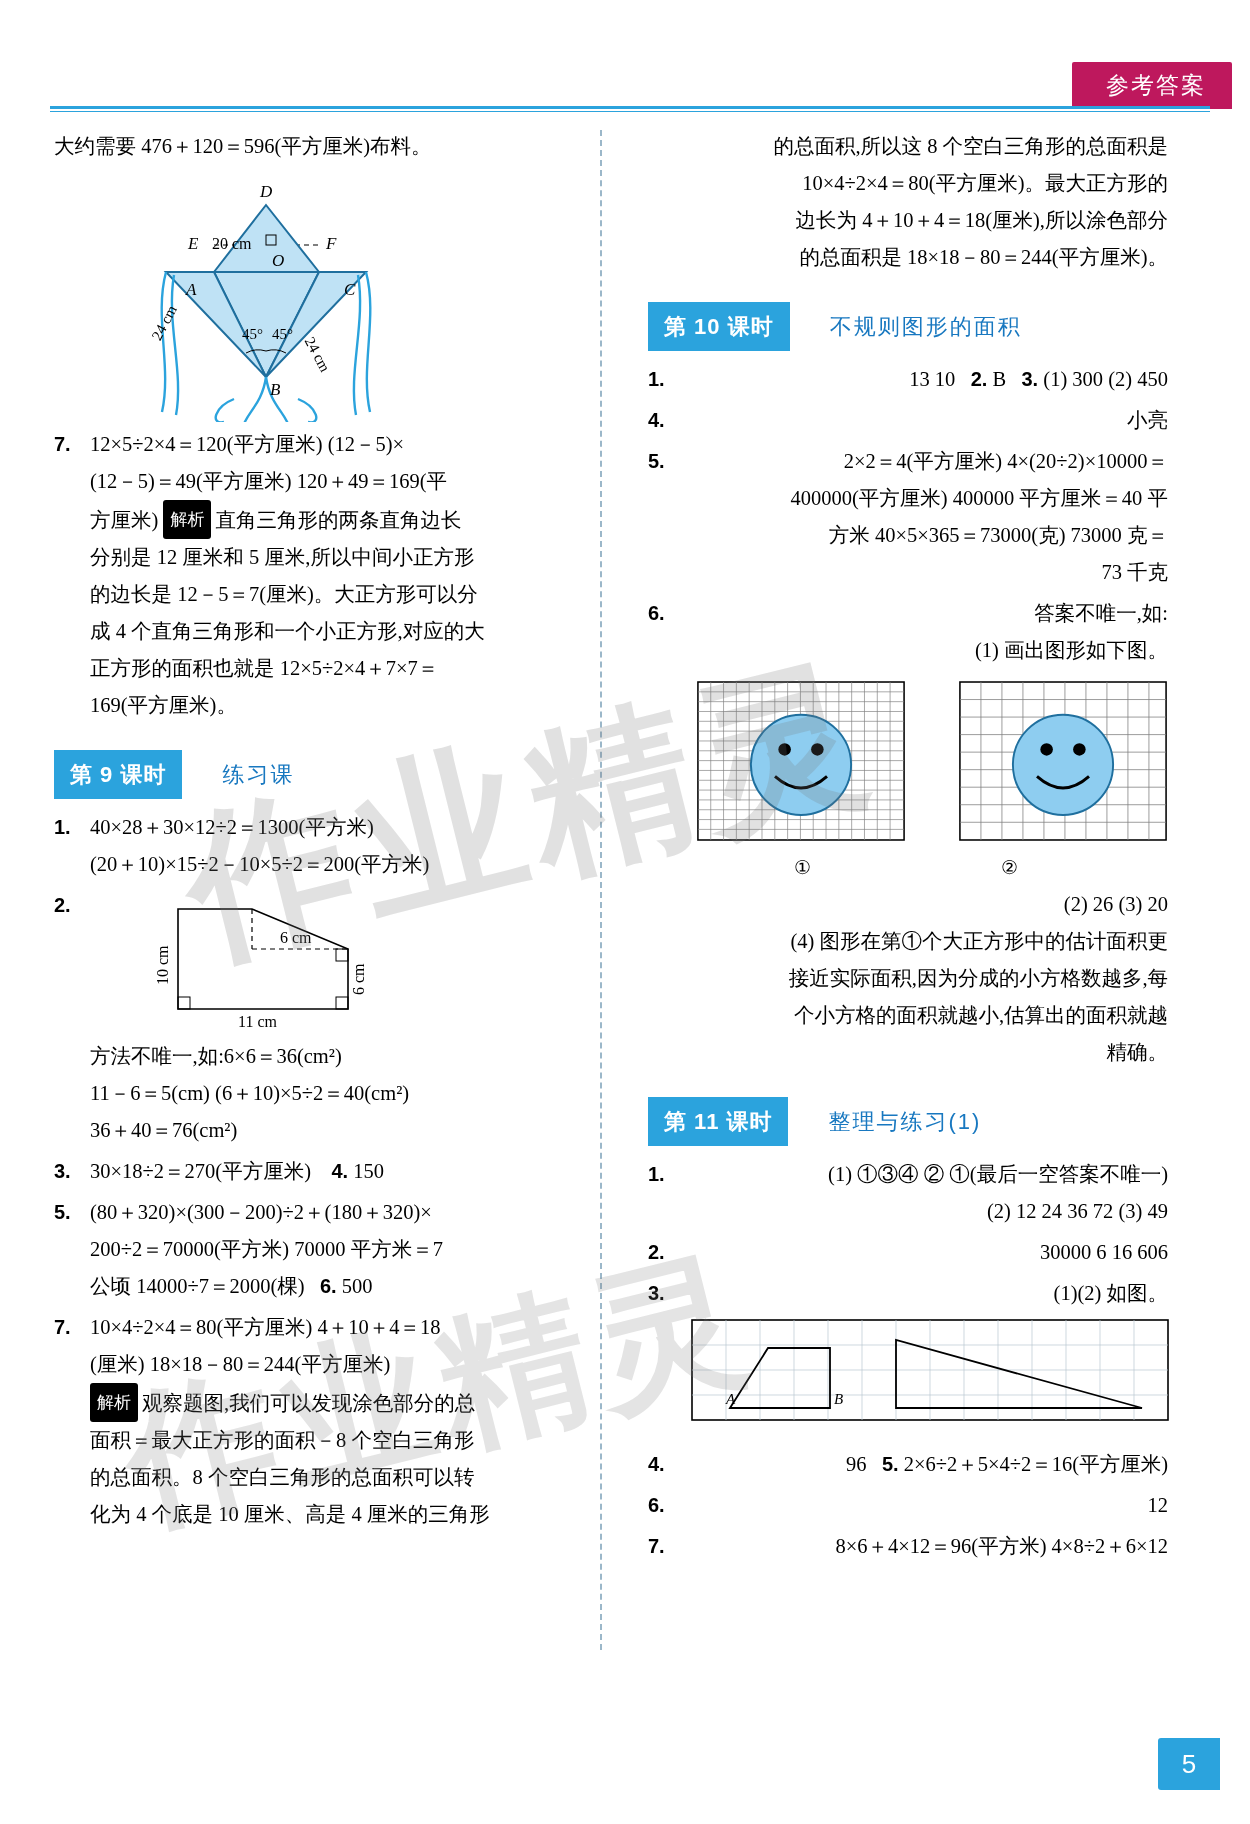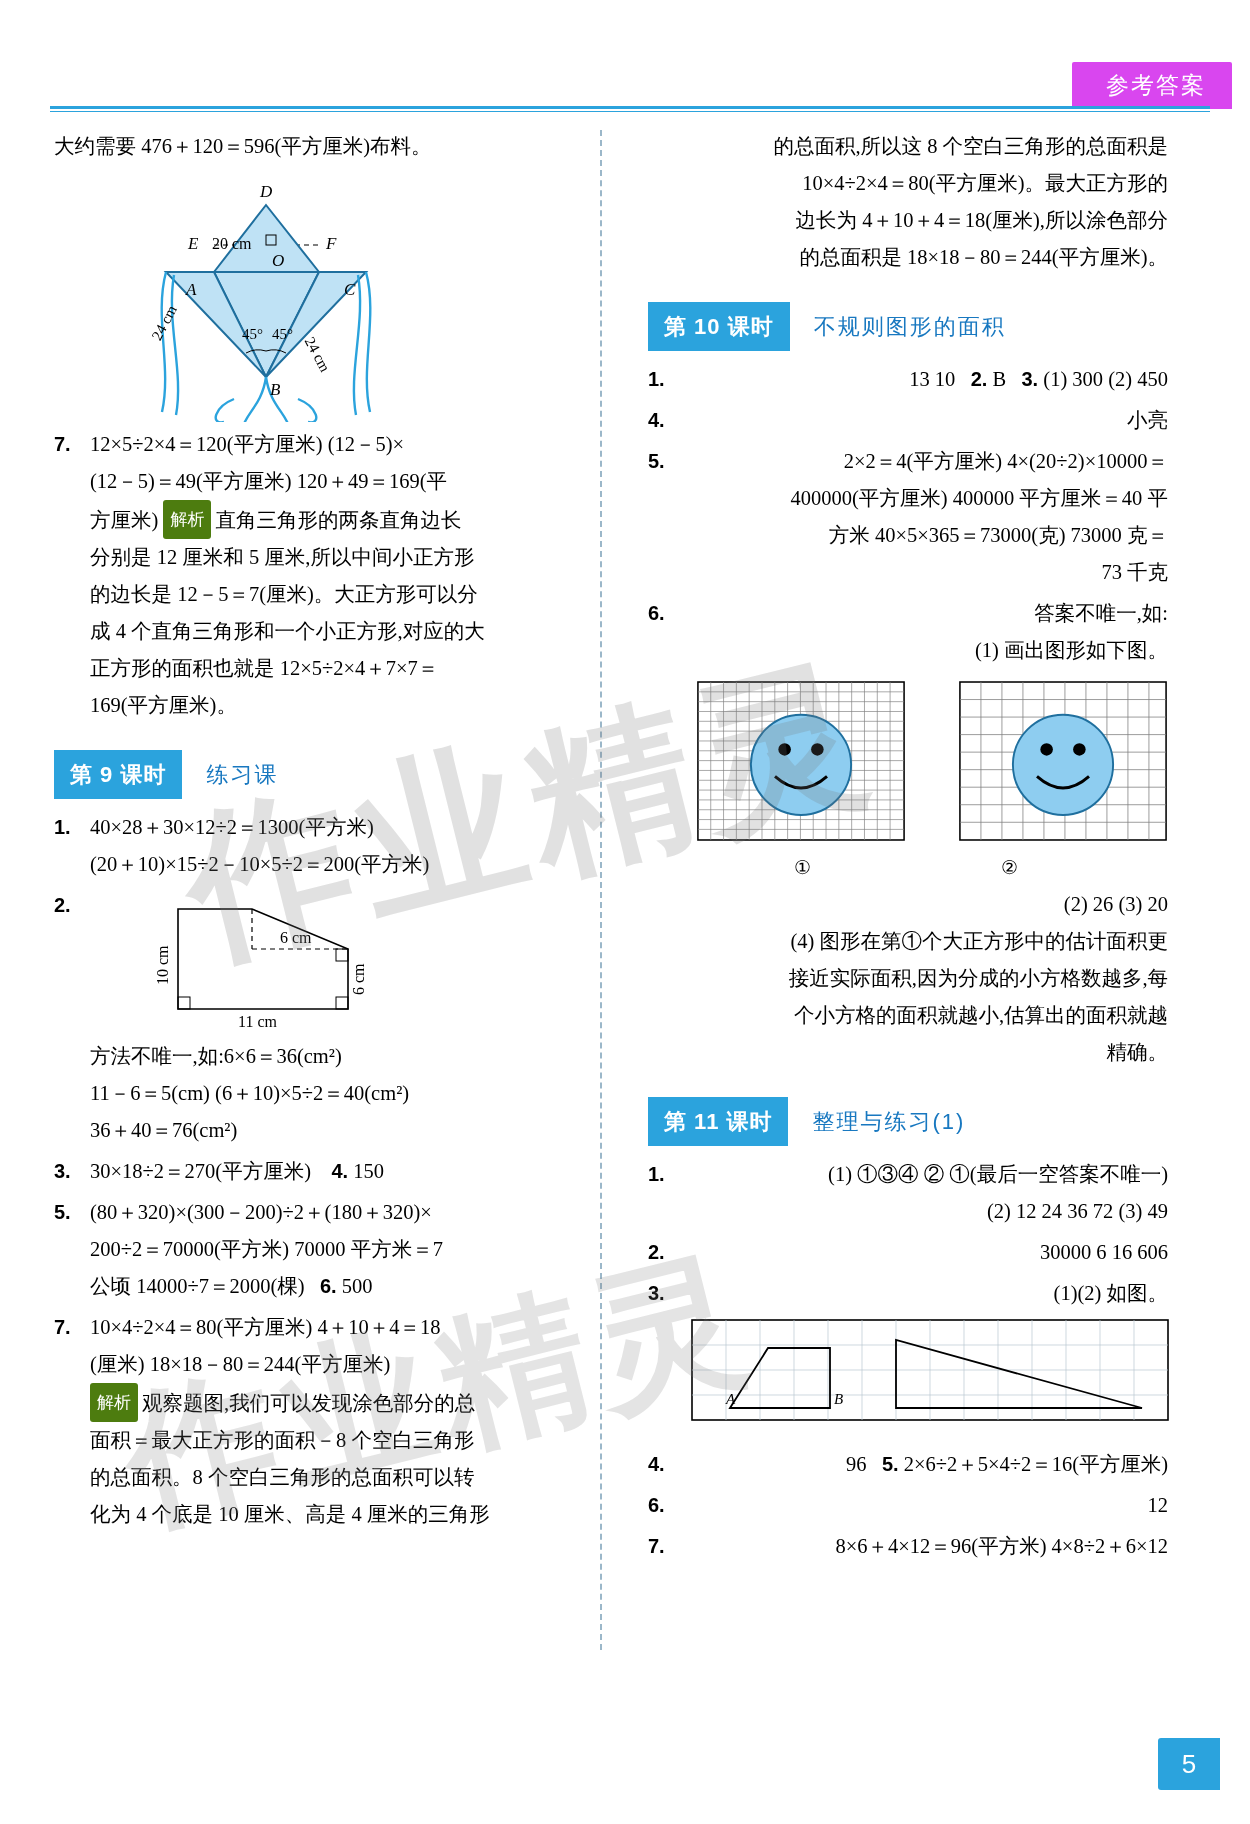--- a/index.html
+++ b/index.html
@@ -10,21 +10,21 @@
     color:#000;
     position:relative;
     overflow:hidden;
   }
   .page{
     position:absolute;inset:0;
     background:#fff;
   }
   .header-tab{
     position:absolute;right:18px;top:62px;
-    background:#d946ef;
+    background:#be185d;
     color:#fff;
     font-size:23px;
     letter-spacing:2px;
     padding:8px 26px 8px 34px;
     font-family:"Liberation Sans", sans-serif;
     border-radius:2px 2px 0 0;
   }
   .header-rule{
     position:absolute;left:50px;top:106px;width:1160px;height:3px;background:#2ba3dd;
   }
@@ -43,37 +43,37 @@
     position:absolute;left:600px;top:130px;width:1px;height:1520px;
     border-left:2px dashed #9bb7c9;
   }
   p{margin:0;}
   .ln{display:block;white-space:nowrap;}
   .item{position:relative;padding-left:36px;margin-top:4px;}
   .item .num{position:absolute;left:0;top:0;font-family:"Liberation Sans", sans-serif;font-weight:bold;font-size:20px;}
   
   .sec-head{
     margin:26px 0 10px 0;
-    display:flex;align-items:center;gap:0px;
+    display:flex;align-items:center;gap:16px;
   }
   .sec-badge{
     background:#2ba3dd;color:#fff;
     font-size:22px;font-weight:bold;
     padding:6px 16px;
     font-family:"Liberation Sans", sans-serif;
     letter-spacing:1px;
   }
   .sec-title{
     color:#1878c0;font-size:22px;font-weight:normal;
     font-family:"Liberation Sans", sans-serif;
     margin-left:24px;letter-spacing:2px;
   }
   .jiexi{
     display:inline-block;
-    background:#4d7c0f;color:#fff;
+    background:#000000;color:#fff;
     font-size:17px;
     padding:1px 7px;
     border-radius:3px;
     font-family:"Liberation Sans", sans-serif;
     vertical-align:2px;
     margin-right:4px;
   }
   
   .fig-kite{
     position:relative;width:420px;height:255px;margin:2px 0 4px 60px;

